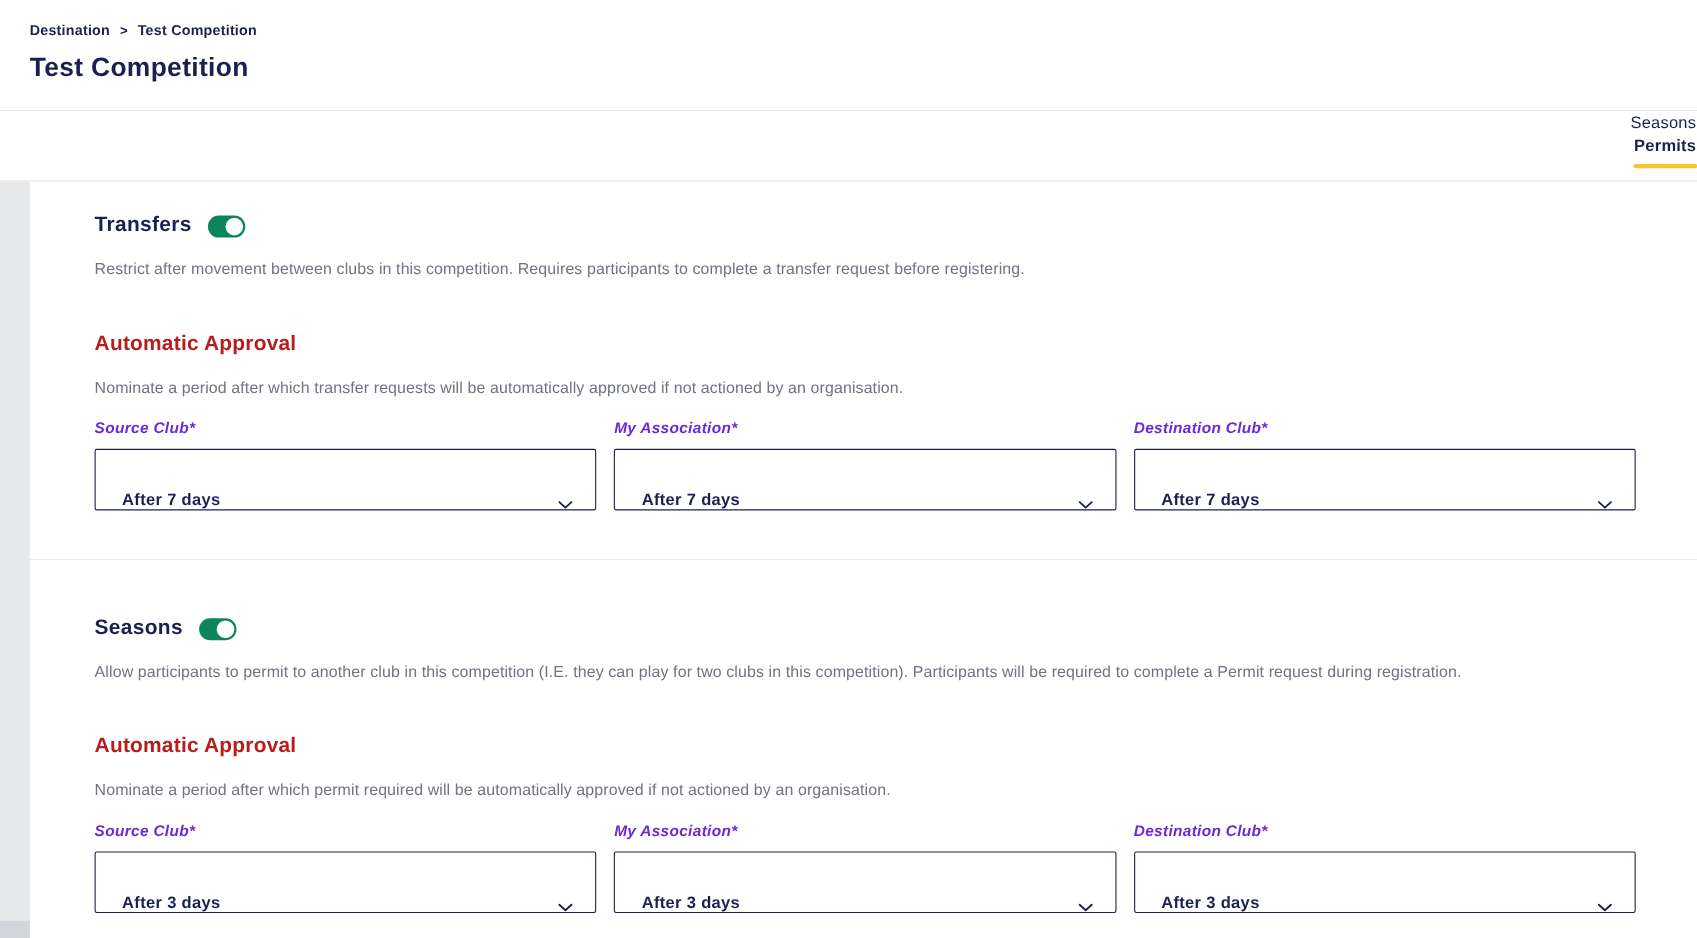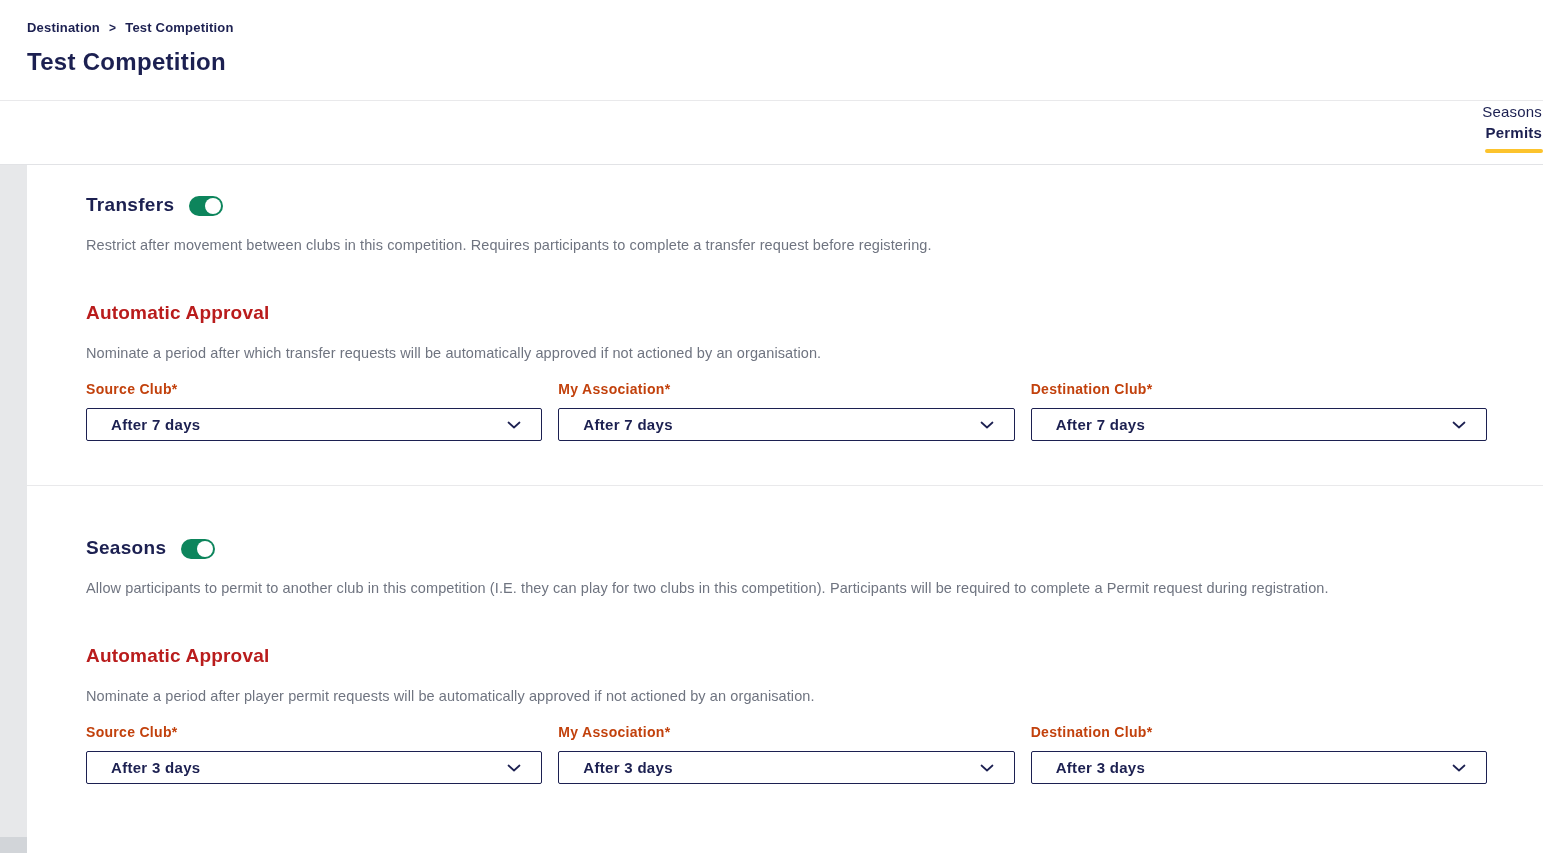--- a/index.html
+++ b/index.html
@@ -45,24 +45,24 @@
   h2.sec-title { margin: 0; font-size: 19px; font-weight: 700; letter-spacing: 0.3px; color: #1c2051; line-height: 23px; }
 
   
   .toggle { position: relative; width: 34px; height: 20px; border-radius: 10px; background: #0d855c; cursor: pointer; flex: 0 0 auto; }
   .toggle .knob { position: absolute; top: 2px; right: 2px; width: 16px; height: 16px; border-radius: 50%; background: #fff; }
 
   p.desc { margin: 21px 0 0; font-size: 14.5px; line-height: 17px; letter-spacing: 0.1px; color: #6f7480; }
   h3.sub-title { margin: 48px 0 0; font-size: 19px; font-weight: 700; letter-spacing: 0.2px; color: #b91c1c; line-height: 22px; }
 
   .fields { display: grid; grid-template-columns: repeat(3, 1fr); gap: 16px; margin-top: 19px; }
-  .field label { display: block; font-size: 14px; font-weight: 700; letter-spacing: 0.3px; color: #c2410c; margin-bottom: 11px; line-height: 16px; }
+  .field label { display: block; font-size: 14px; font-weight: 700; letter-spacing: 0.3px; color: #6d28d9; margin-bottom: 11px; line-height: 16px; font-style: italic; }
   .select {
-    height: 33px; background: #fff; border: 1px solid #1c2051; border-radius: 2px;
-    display: flex; align-items: center; justify-content: space-between;
+    height: 56px; background: #fff; border: 1px solid #1c2051; border-radius: 2px;
+    display: flex; align-items: flex-end; justify-content: space-between;
     padding: 0 20px 0 24px; cursor: pointer;
   }
   .select .value { font-size: 15px; font-weight: 700; letter-spacing: 0.3px; color: #1c2051; }
   .select svg { flex: 0 0 auto; }
 
   .hr-section { margin-top: 44px; }
 </style>
 </head>
 <body>
 
@@ -141,21 +141,21 @@
       <section class="section permits">
         <div class="sec-head">
           <h2 class="sec-title">Seasons</h2>
           <div class="toggle" role="switch" aria-checked="true">
             <div class="knob"></div>
           </div>
         </div>
         <p class="desc">Allow participants to permit to another club in this competition (I.E. they can play for two clubs in this competition). Participants will be required to complete a Permit request during registration.</p>
 
         <h3 class="sub-title">Automatic Approval</h3>
-        <p class="desc">Nominate a period after player permit requests will be automatically approved if not actioned by an organisation.</p>
+        <p class="desc">Nominate a period after which permit required will be automatically approved if not actioned by an organisation.</p>
 
         <div class="fields">
           <div class="field">
             <label>Source Club*</label>
             <div class="select">
               <span class="value">After 3 days</span>
               <svg width="14" height="8" viewBox="0 0 14 8">
                   <path d="M1.5 1.5 L7 6.5 L12.5 1.5" fill="none" stroke="#1c2051" stroke-width="1.7" stroke-linecap="round" stroke-linejoin="round"></path>
                 </svg>
             </div>

